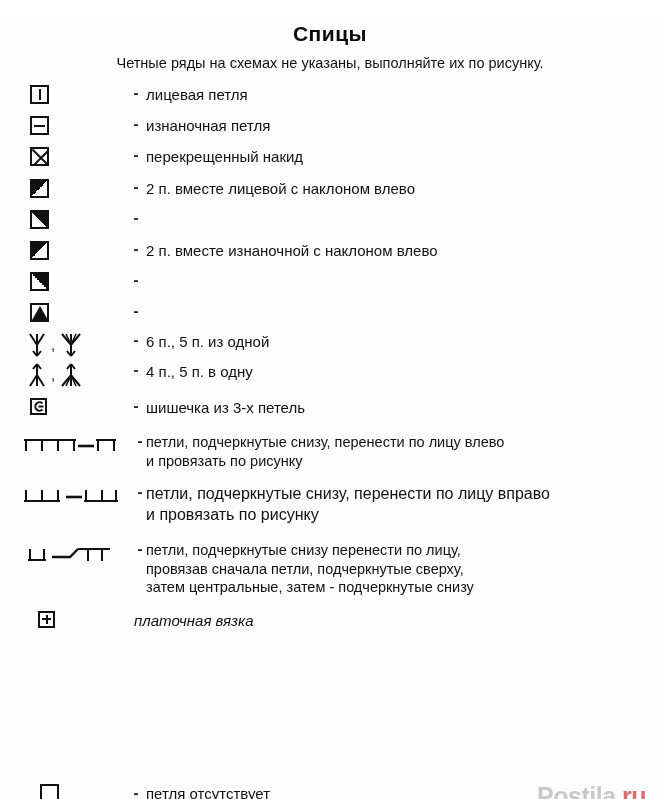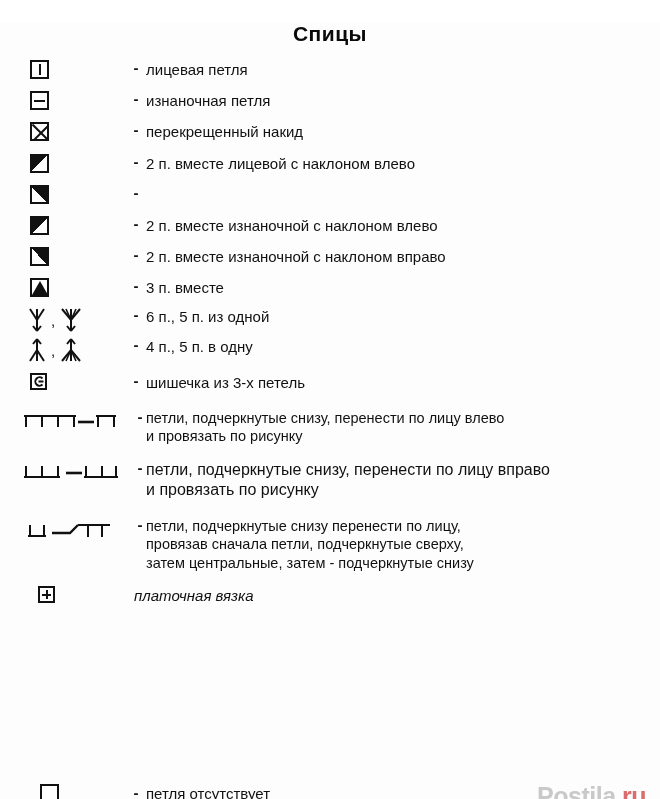--- a/index.html
+++ b/index.html
@@ -156,20 +156,21 @@
     left: 0;
     bottom: 18px;
   }
 </style>
 </head>
 <body>
 
 <div class="page">
 
   <div class="title">Спицы</div>
+  <div class="subtitle">Четные ряды на схемах не указаны,  выполняйте их по рисунку.</div>
 
   <div class="rows">
 
     <div class="row" style="margin-top:6px;">
       <div class="sym">
         <div class="bx">
             <span class="v"></span>
           </div>
       </div>
       <div class="dash">-</div>
@@ -218,31 +219,29 @@
       </div>
       <div class="dash">-</div>
       <div class="desc">2 п.  вместе изнаночной с наклоном влево</div>
     </div>
 
     <div class="row" style="margin-top:12px;">
       <div class="sym">
         <div class="bx fillBR"></div>
       </div>
       <div class="dash">-</div>
-      <div class="desc">2 п.  вместе изнаночной с наклоном вправо</div>
     </div>
 
     <div class="row" style="margin-top:12px;">
       <div class="sym">
         <div class="triwrap">
             <span class="tri"></span>
           </div>
       </div>
       <div class="dash">-</div>
-      <div class="desc">3 п. вместе</div>
     </div>
 
     <div class="row" style="margin-top:10px;">
       <div class="sym pairline" style="padding-left:4px;">
         <span>
           <svg width="22" height="26" viewBox="0 0 22 26">
             <path d="M11 2 L11 24" stroke="#111" stroke-width="2" fill="none"></path>
             <path d="M4 2 L11 13 L18 2" stroke="#111" stroke-width="2" fill="none"></path>
             <path d="M11 24 L7 19 M11 24 L15 19" stroke="#111" stroke-width="2" fill="none"></path>
           </svg>

